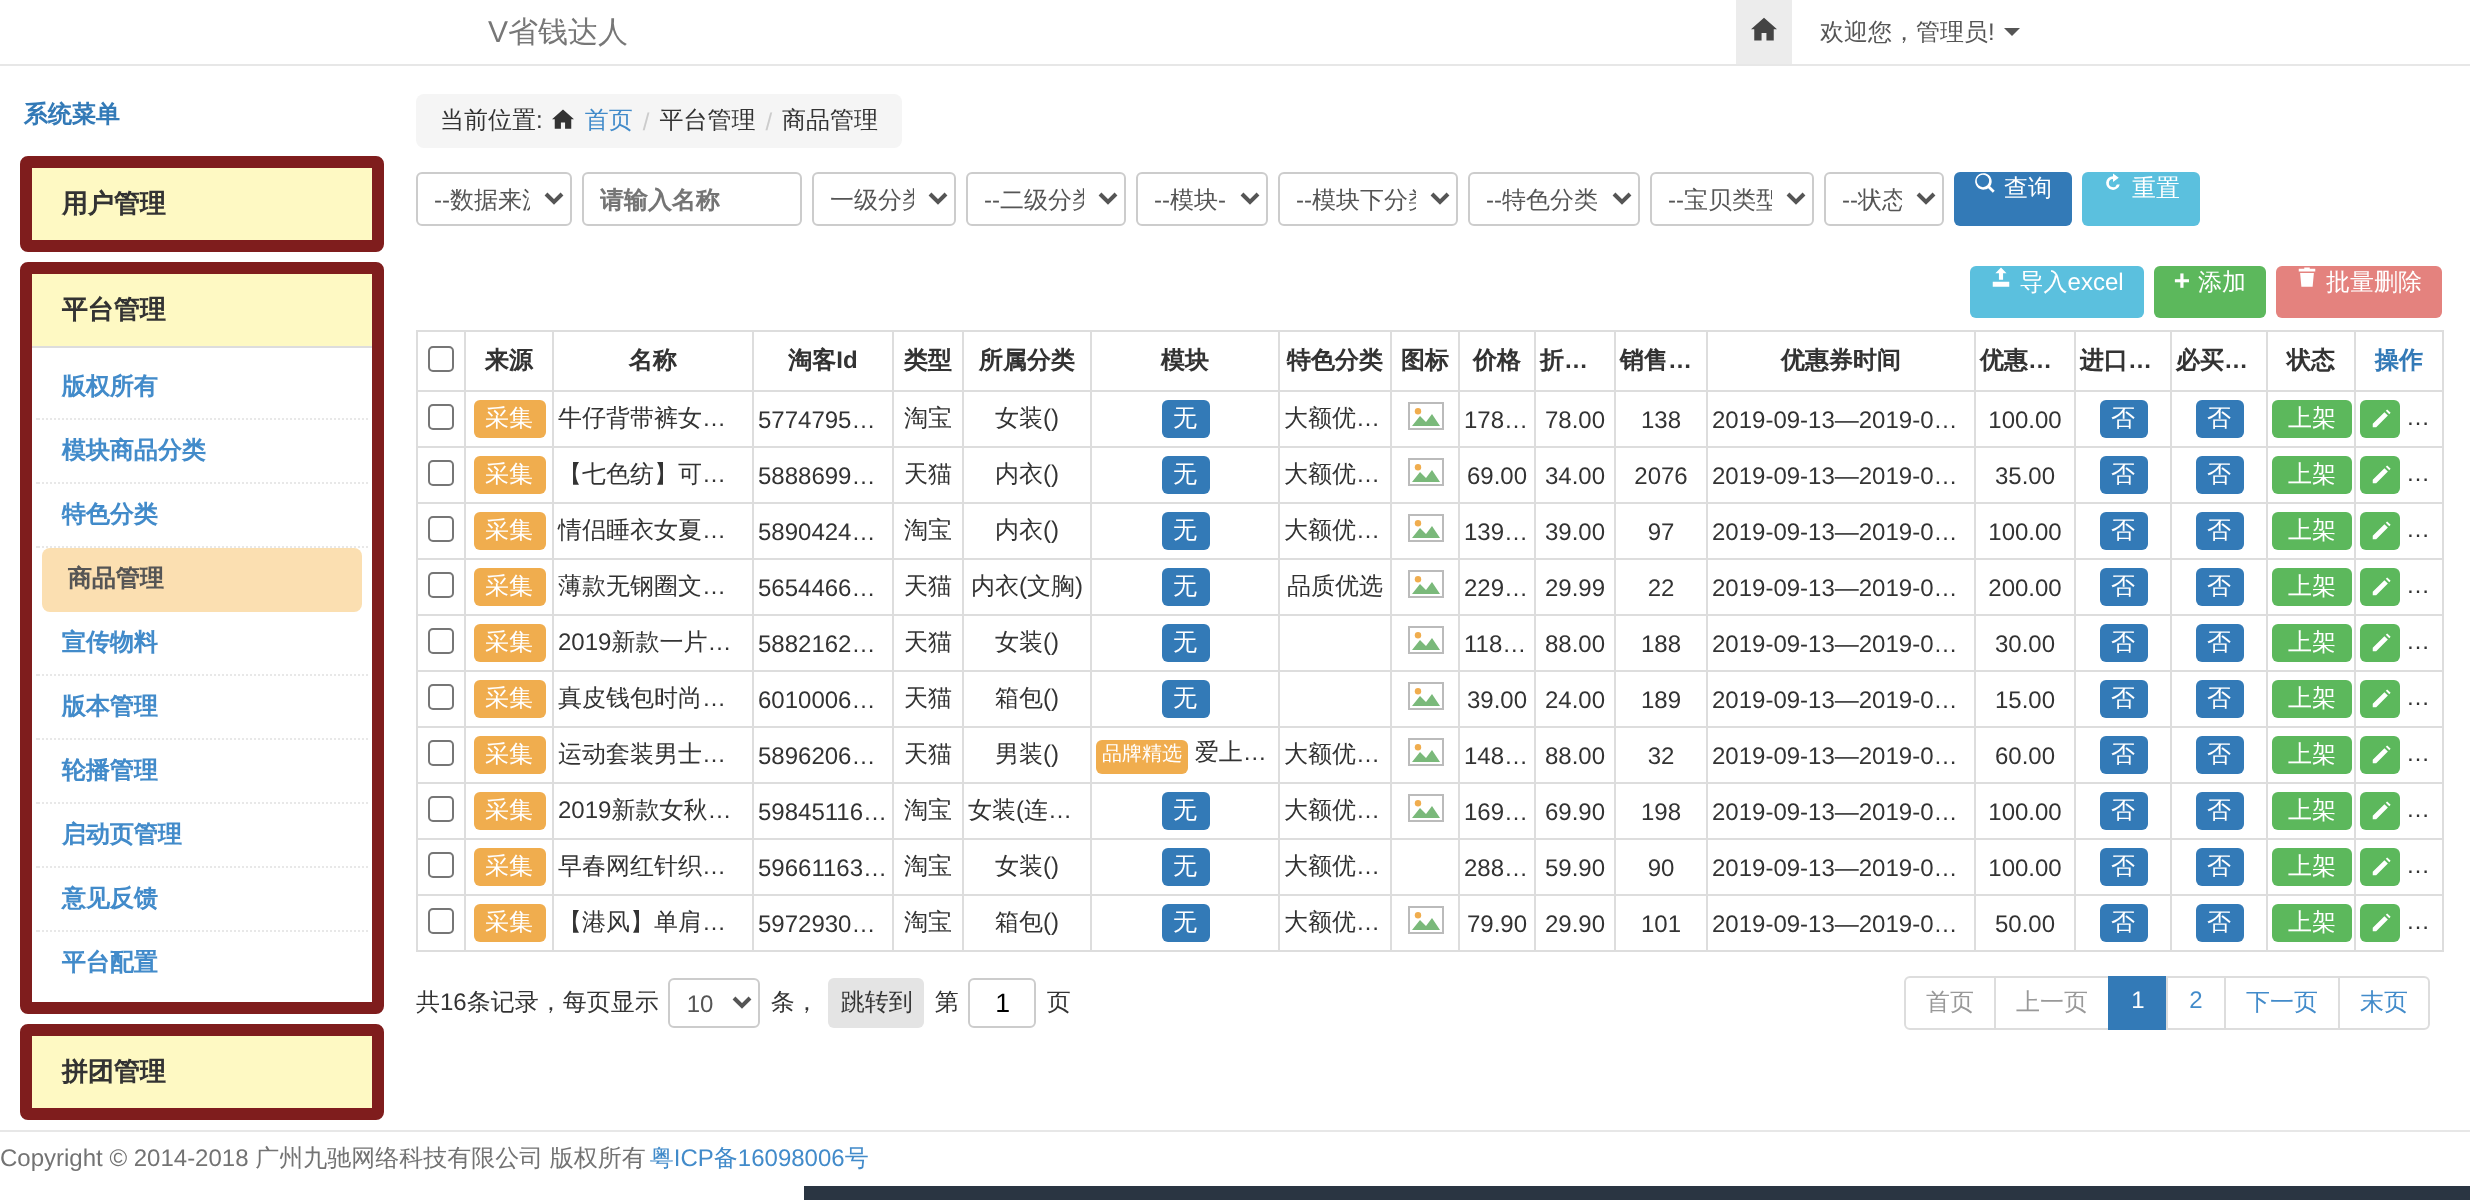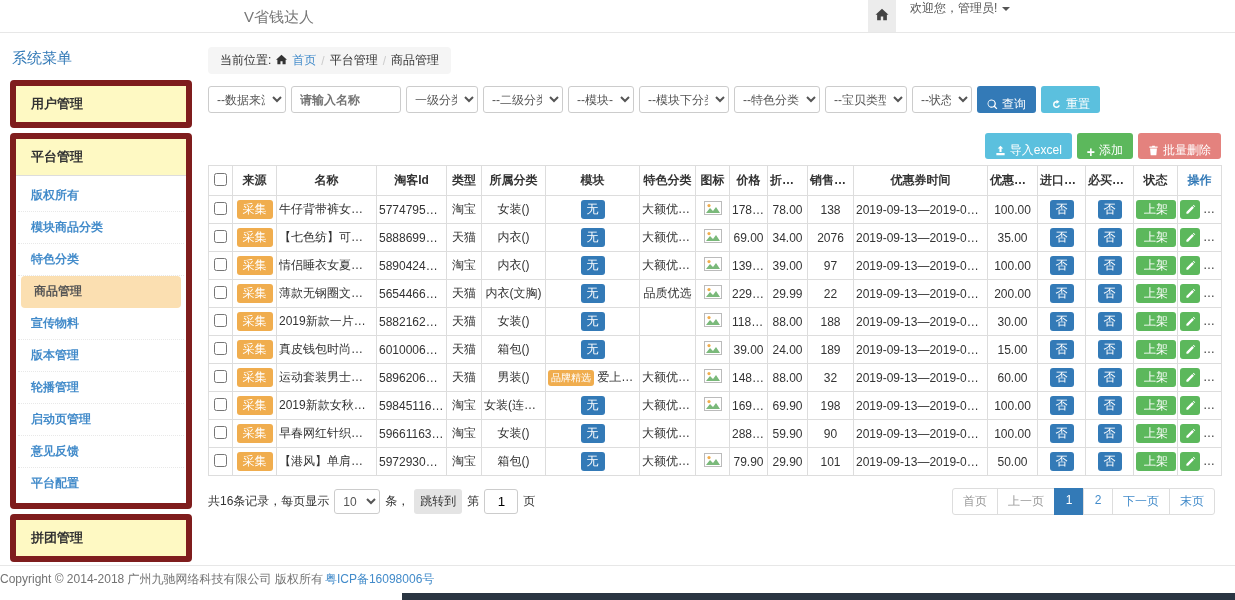--- a/index.html
+++ b/index.html
@@ -4,44 +4,44 @@
 <style>
   * { box-sizing: border-box; margin: 0; padding: 0; }
   html,body { width:1235px; height:600px; overflow:hidden; }
   body {
     background:#fff; position:relative; color:#333;
     font-family:"Liberation Sans", sans-serif; font-size:12px;
   }
   
   .topbar { height:33px; background:#fff; border-bottom:1px solid #e7e7e7; position:relative; }
   .brand { position:absolute; left:244px; top:0; line-height:33px; color:#777; font-size:15px; }
-  .topbar-right { position:absolute; left:868px; top:0; height:32px; display:flex; align-items:flex-start; }
+  .topbar-right { position:absolute; left:868px; top:0; height:32px; display:flex; align-items:center; }
   .home-btn { width:28px; height:32px; background:#ececec; display:flex; align-items:center; justify-content:center; cursor:pointer; }
   .welcome { margin-left:14px; color:#555; cursor:pointer; white-space:nowrap; }
   .caret { display:inline-block; margin-left:5px; border-left:4px solid transparent; border-right:4px solid transparent; border-top:4px solid #555; vertical-align:middle; }
   
   .page { display:flex; height:532px; padding:0 10px; overflow:hidden; }
   .sidebar { width:182px; flex:none; overflow:hidden; padding-top:8px; }
-  .side-title { color:#337ab7; font-size:15px; font-weight:normal; margin:8px 2px 12px 2px; }
+  .side-title { color:#337ab7; font-size:12px; font-weight:bold; margin:8px 2px 12px 2px; }
   .panel { margin-bottom:5px; border:6px solid #7f1d1d; border-radius:4px; background:#fef9c3; overflow:hidden;font-weight:bold; }
   .panel-head { padding:9px 15px; font-size:13px; color:#333; cursor:pointer; }
   .panel-body { background:#fff; border-top:1px solid #ddd; padding:4px 2px; }
   .side-link { padding:7px 13px; color:#428bca; border-bottom:1px dotted #e8e8e8; cursor:pointer; }
   .side-link:last-child { border-bottom:none; }
   .side-link.active { background:#fbdfb1; border-radius:4px; color:#555; border-bottom:1px dotted transparent; margin:0 3px; }
   .content { flex:1; padding:14px 4px 0 16px; overflow:hidden; }
   
   .breadcrumb { background:#f5f5f5; border-radius:4px; padding:5px 12px; display:inline-flex; align-items:center; gap:5px; color:#333; }
   .breadcrumb .home-link { color:#428bca; cursor:pointer; }
   .breadcrumb .sep { color:#ccc; }
   
   .filters { margin-top:12px; display:flex; align-items:center; gap:5px; }
   .ctl { height:27px; border:1px solid #ccc; border-radius:3px; font-size:12px; color:#555; background:#fff; padding:2px 4px; font-family:inherit; }
   input.ctl { padding:2px 8px;font-weight:bold; }
-  .btn { display:inline-flex; align-items:flex-end; gap:4px; border:none; border-radius:3px; color:#fff; font-size:12px; padding:0 10px; height:27px; cursor:pointer; font-family:inherit; white-space:nowrap; }
+  .btn { display:inline-flex; align-items:flex-start; gap:4px; border:none; border-radius:3px; color:#fff; font-size:12px; padding:0 10px; height:27px; cursor:pointer; font-family:inherit; white-space:nowrap; }
   .btn-primary { background:#337ab7; }
   .btn-info { background:#5bc0de; }
   .btn-success { background:#5cb85c; }
   .btn-danger { background:#e4827e; }
   .plus { font-size:14px; font-weight:bold; line-height:1; }
   
   .toolbar { margin-top:20px; display:flex; justify-content:flex-end; gap:5px; }
   .toolbar .btn { height:26px; }
   
   table { width:100%; border-collapse:collapse; margin-top:6px; table-layout:fixed; }

